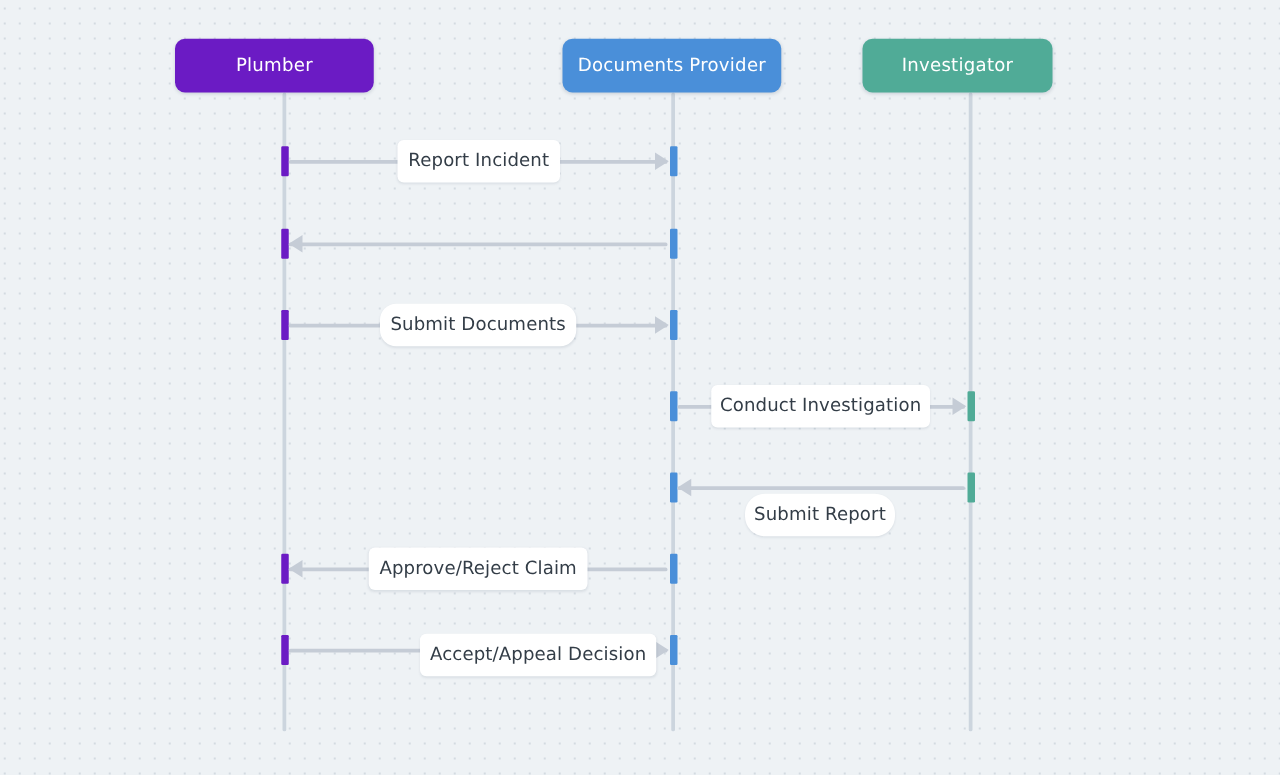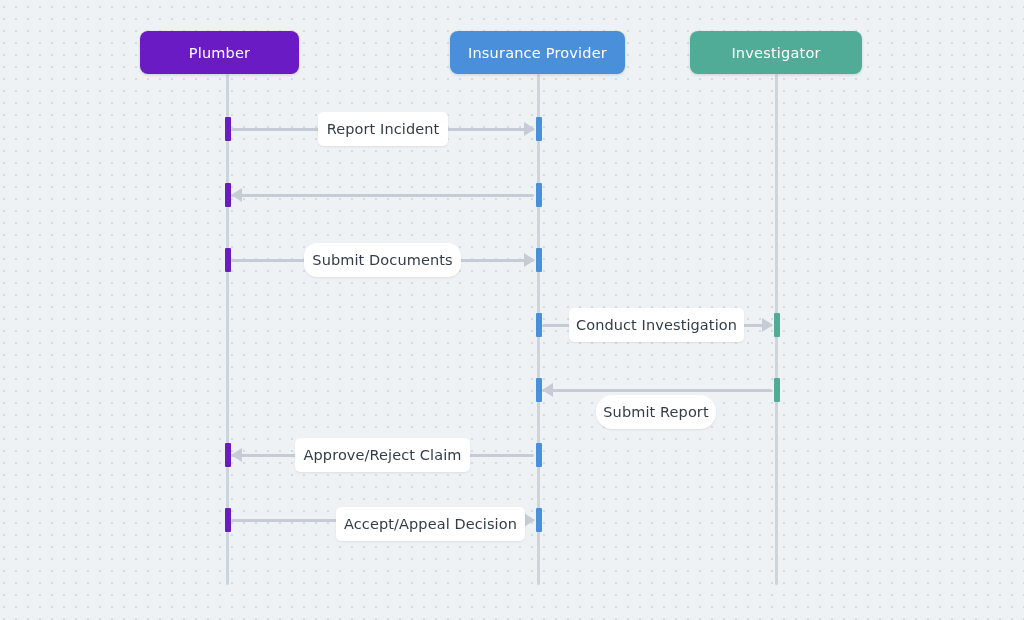--- a/index.html
+++ b/index.html
@@ -108,23 +108,23 @@
 
 <div id="canvas">
 
 <div class="lifeline" style="left: 226px; top: 74px; height: 511px;"></div>
     <div class="lifeline" style="left: 537px; top: 74px; height: 511px;"></div>
     <div class="lifeline" style="left: 775px; top: 74px; height: 511px;"></div>
     <div class="participant" style="left: 140px; top: 31px; width: 159px; background-color: rgb(107, 27, 196);">
       <span class="p-label">Plumber</span>
     </div>
     <div class="participant" style="left: 450px; top: 31px; width: 175px; background-color: rgb(74, 143, 217);">
-      <span class="p-label">Insurance Provider</span>
+      <span class="p-label">Documents Provider</span>
     </div>
-    <div class="participant" style="left: 690px; top: 31px; width: 172px; background-color: rgb(80, 171, 151);">
+    <div class="participant" style="left: 690px; top: 31px; width: 152px; background-color: rgb(80, 171, 151);">
       <span class="p-label">Investigator</span>
     </div>
     <div class="activation" style="left: 225px; top: 117px; height: 24px; width: 6px; background-color: rgb(107, 27, 196);"></div>
     <div class="activation" style="left: 536px; top: 117px; height: 24px; width: 6px; background-color: rgb(74, 143, 217);"></div>
     <div class="msg-line" style="left: 231px; top: 128px; width: 303px;"></div>
     <div class="arrowhead right" style="top: 122px; left: 524px;"></div>
     <div class="msg-label" style="left: 318px; top: 112px; width: 130px;">
       <span>Report Incident</span>
     </div>
     <div class="activation" style="left: 536px; top: 183px; height: 24px; width: 6px; background-color: rgb(74, 143, 217);"></div>

